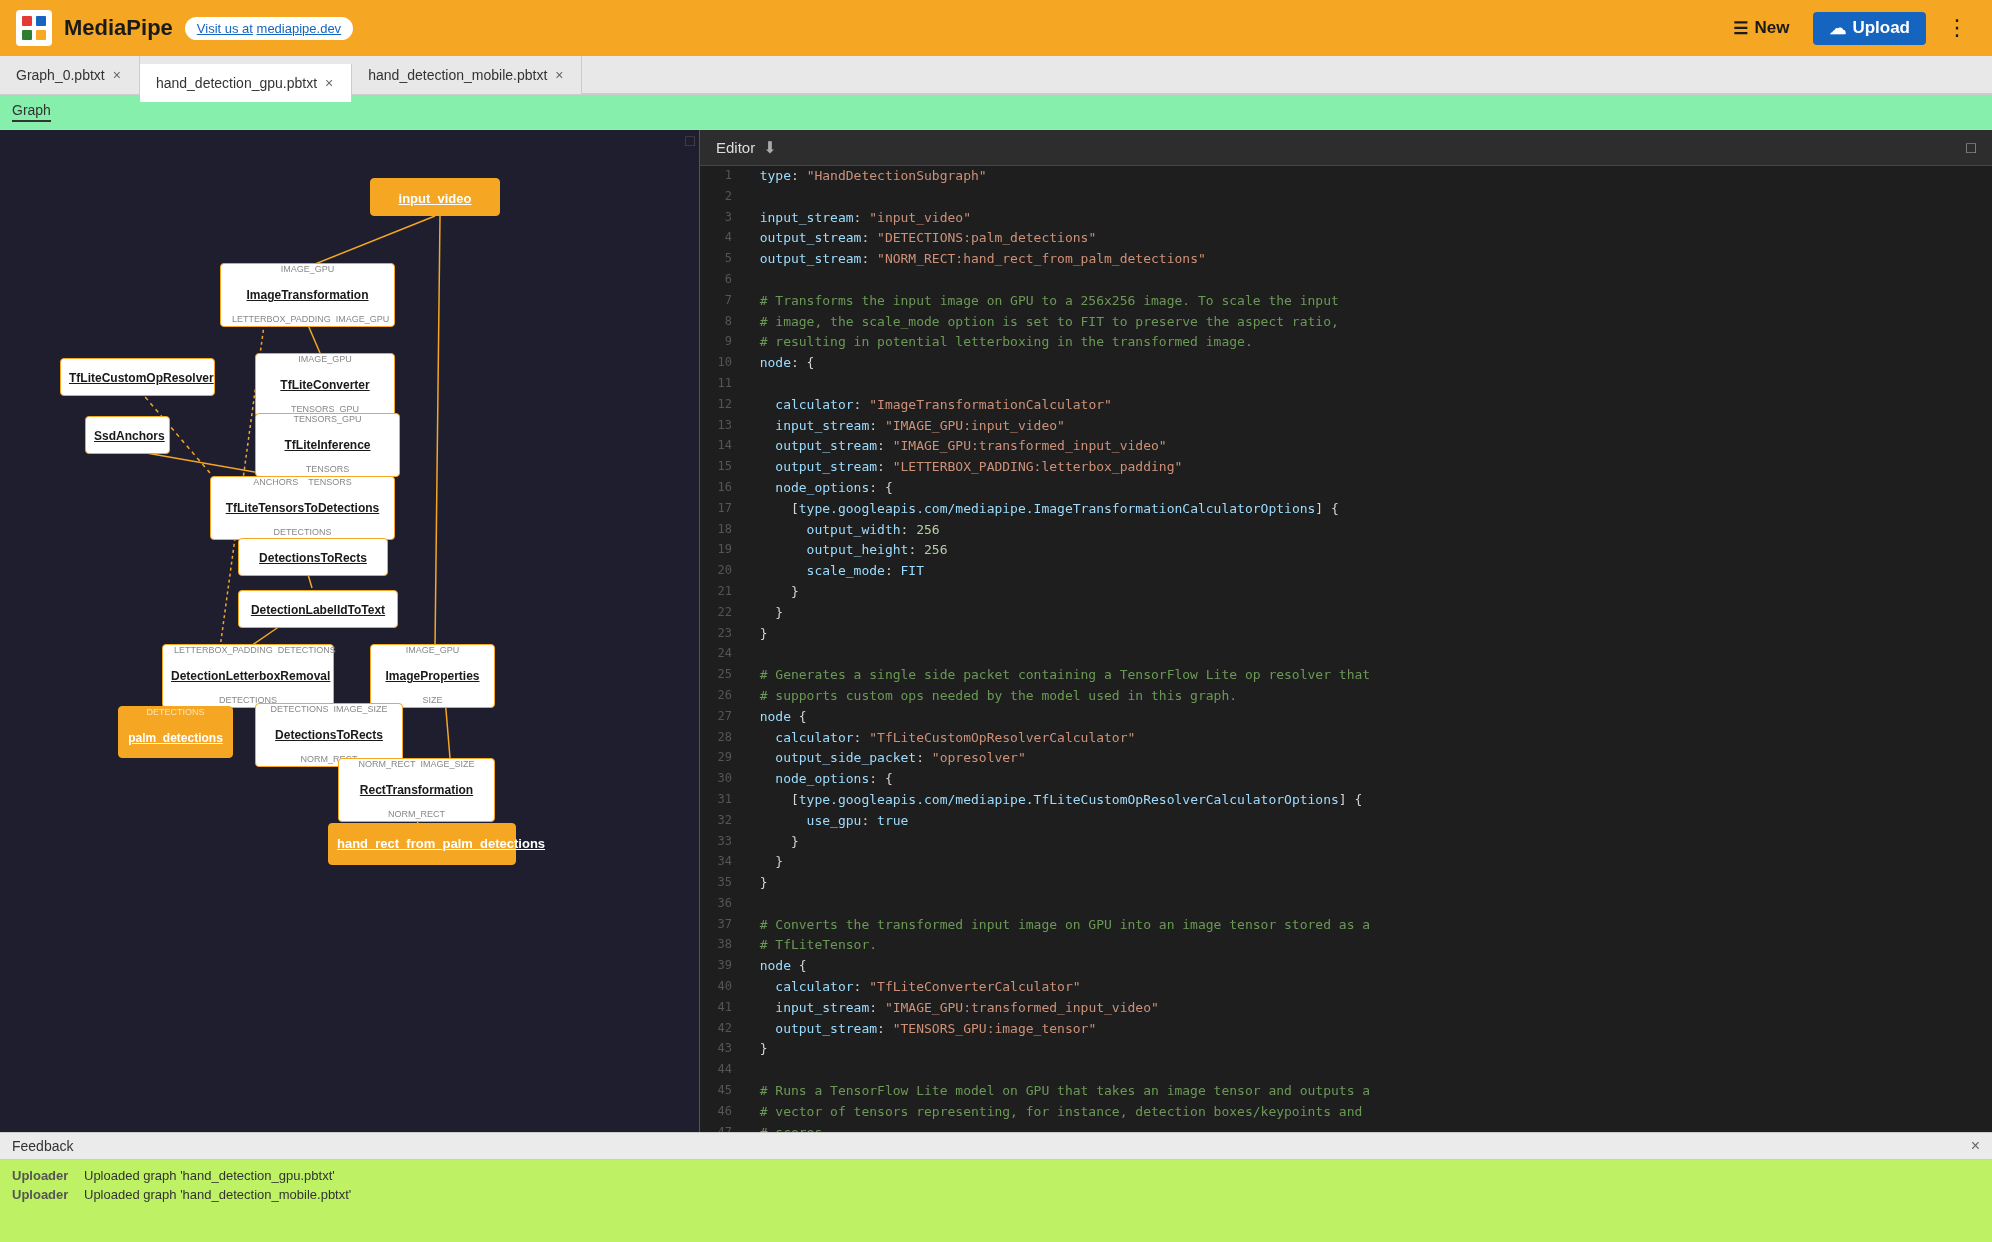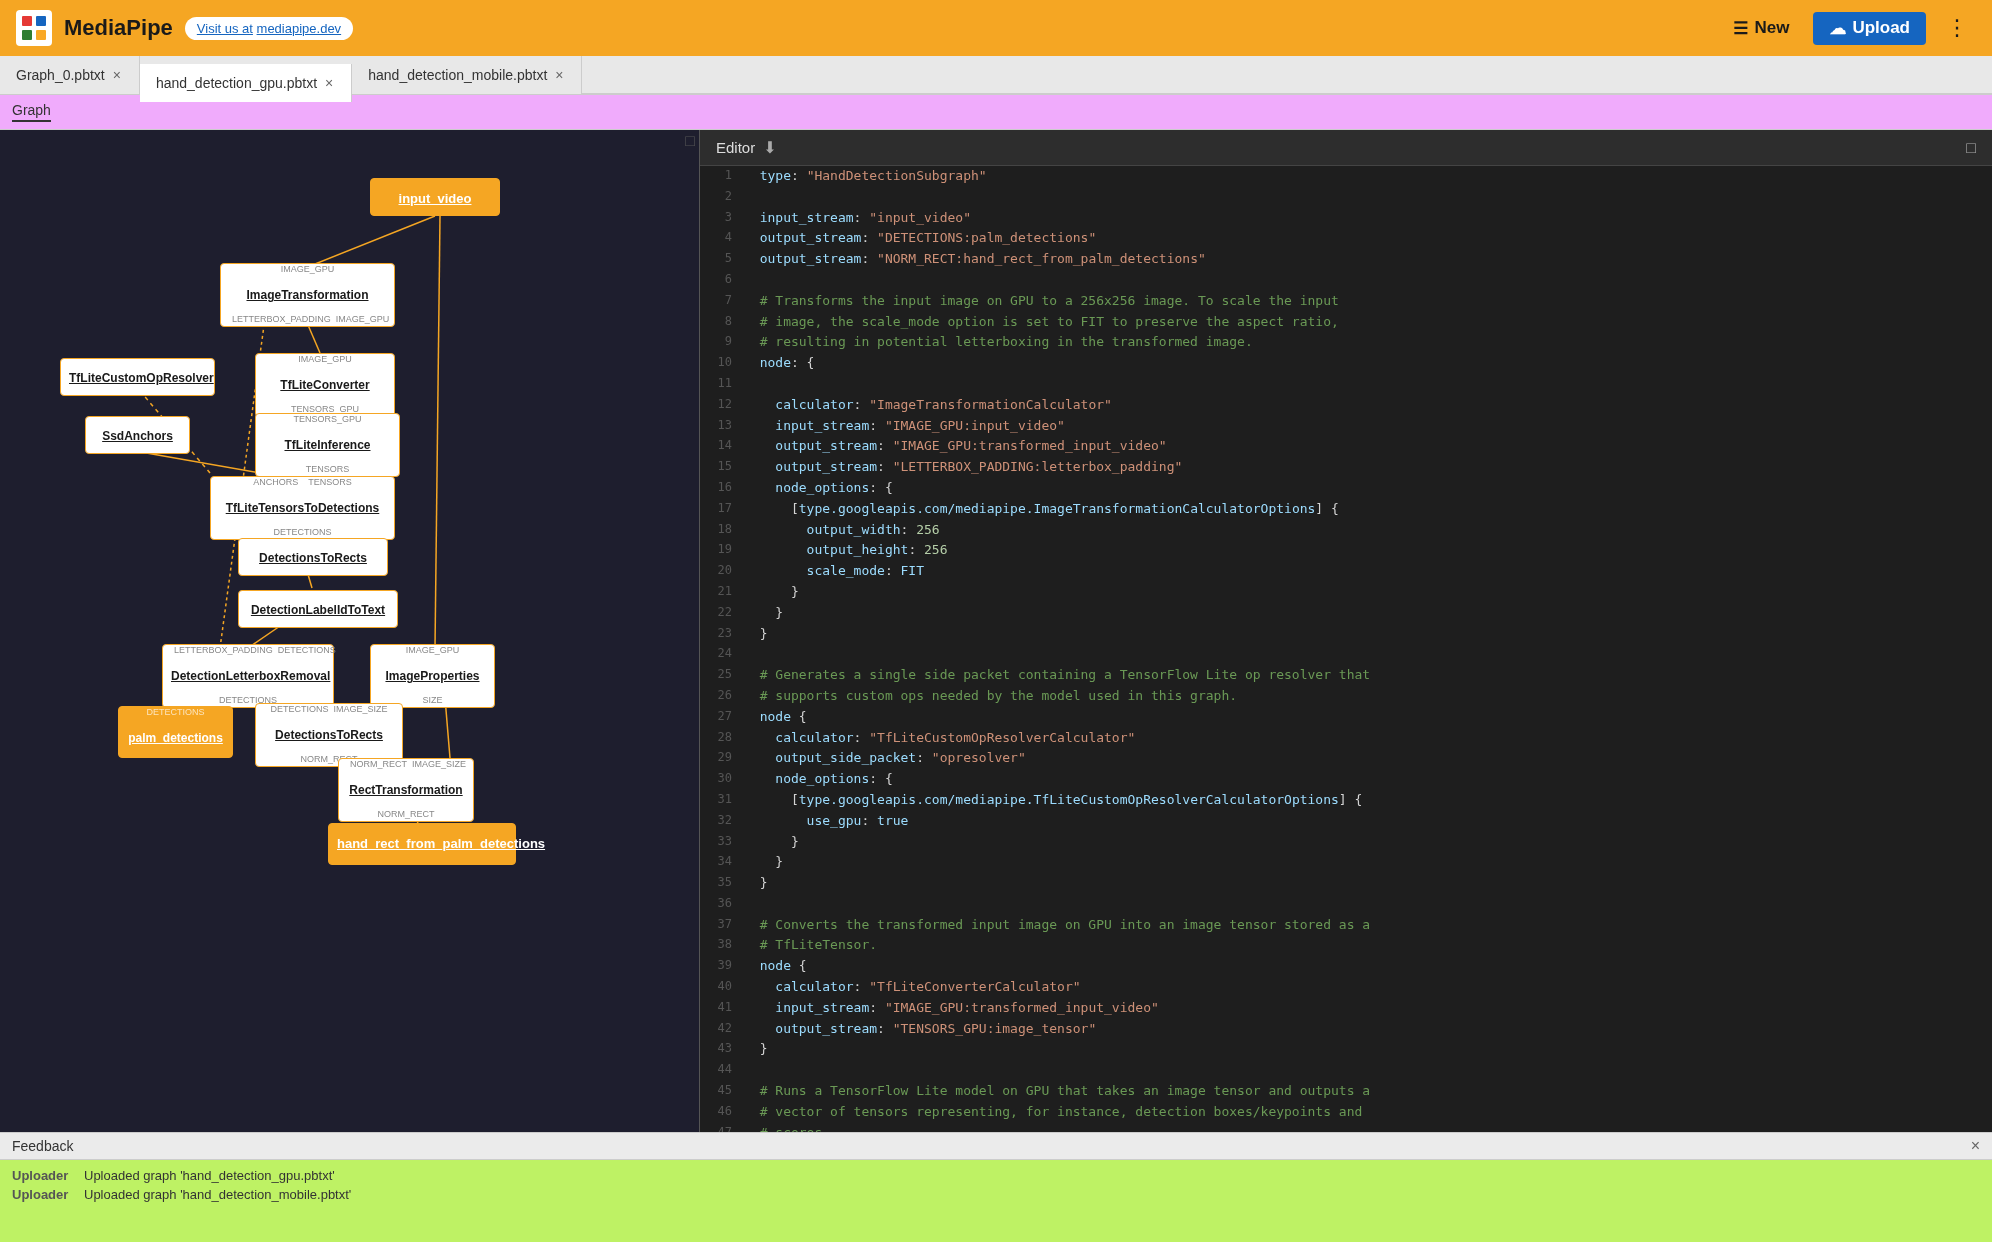--- a/index.html
+++ b/index.html
@@ -188,21 +188,21 @@
       text-align: right;
       padding-right: 12px;
       user-select: none;
       font-size: 12px;
     }
     .line-content { white-space: pre; color: #d4d4d4; }
 
     
     #bottom-bar {
       height: 36px;
-      background: #f0abfc;
+      background: #86efac;
       display: flex;
       align-items: center;
       padding: 0 12px;
       border-top: 1px solid #ccc;
       border-bottom: 1px solid #ccc;
       font-size: 14px;
       color: #333;
     }
 
     
@@ -348,21 +348,21 @@
       <div class="graph-node" style="left:60px;top:200px;width:155px;height:38px;">
         <div class="node-label">TfLiteCustomOpResolver</div>
       </div>
 
       <div class="graph-node" style="left:255px;top:195px;width:140px;">
         <div class="node-port">IMAGE_GPU</div>
         <div class="node-label">TfLiteConverter</div>
         <div class="node-port">TENSORS_GPU</div>
       </div>
 
-      <div class="graph-node" style="left:85px;top:258px;width:105px;height:38px;">
+      <div class="graph-node" style="left:85px;top:258px;width:85px;height:38px;">
         <div class="node-label">SsdAnchors</div>
       </div>
 
       <div class="graph-node" style="left:255px;top:255px;width:145px;">
         <div class="node-port">TENSORS_GPU</div>
         <div class="node-label">TfLiteInference</div>
         <div class="node-port">TENSORS</div>
       </div>
 
       <div class="graph-node" style="left:210px;top:318px;width:185px;">
@@ -395,21 +395,21 @@
         <div class="node-port" style="color:rgba(255,255,255,0.7);">DETECTIONS</div>
         <div class="node-label">palm_detections</div>
       </div>
 
       <div class="graph-node" style="left:255px;top:545px;width:148px;">
         <div class="node-port">DETECTIONS&nbsp;&nbsp;IMAGE_SIZE</div>
         <div class="node-label">DetectionsToRects</div>
         <div class="node-port">NORM_RECT</div>
       </div>
 
-      <div class="graph-node" style="left:338px;top:600px;width:136px;">
+      <div class="graph-node" style="left:338px;top:600px;width:157px;">
         <div class="node-port">NORM_RECT&nbsp;&nbsp;IMAGE_SIZE</div>
         <div class="node-label">RectTransformation</div>
         <div class="node-port">NORM_RECT</div>
       </div>
 
       <div class="graph-node output-node" style="left:328px;top:665px;width:188px;height:42px;">
         <div class="node-label">hand_rect_from_palm_detections</div>
       </div>
 
     </div>

